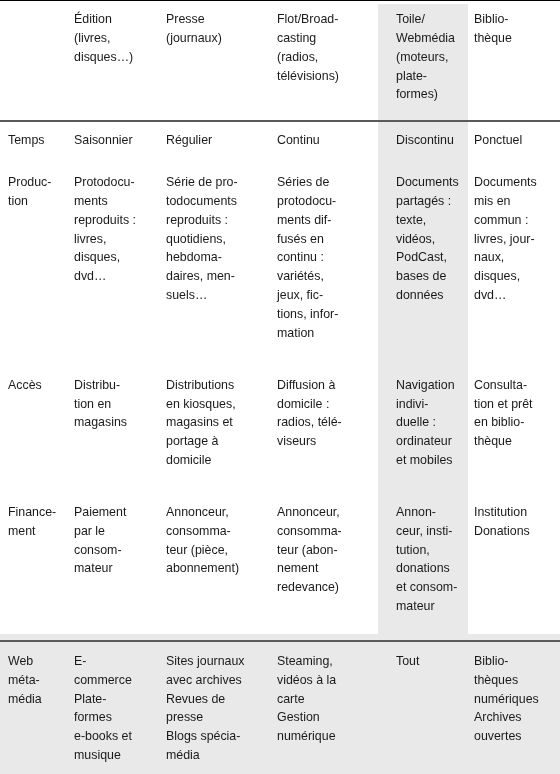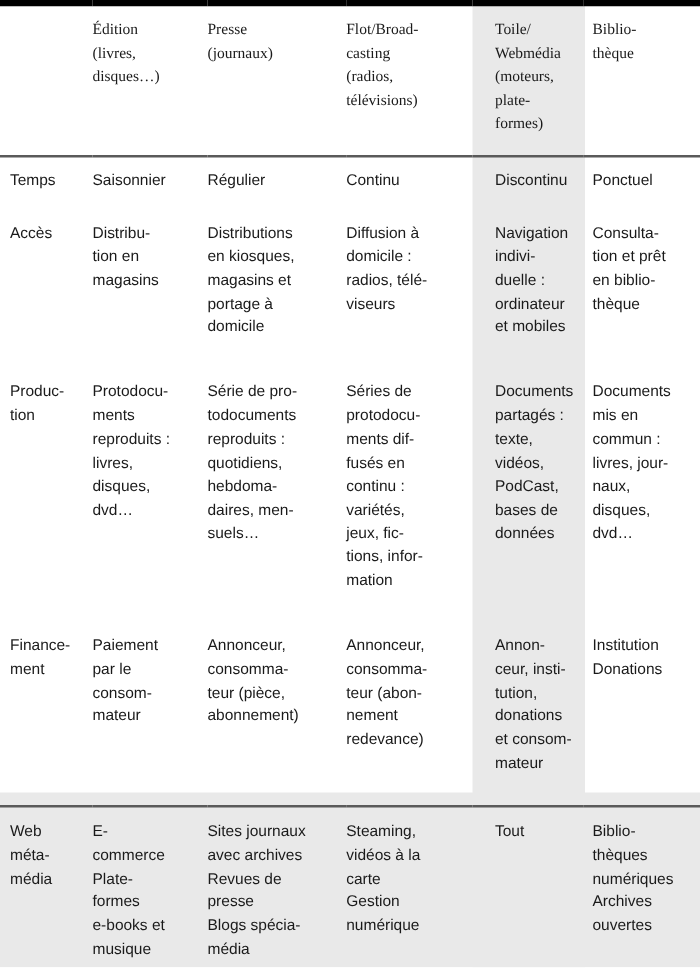--- a/index.html
+++ b/index.html
@@ -64,21 +64,21 @@
   col.c5 { width: 89px; }
   col.c6 { width: 93px; }
 
   
   table.matrix td.lead { padding-left: 8px; margin-top: 36px; }
   
   table.matrix td.hl { padding-left: 18px; }
   table.matrix td.after-hl { padding-left: 7px; }
 
   
-  tr.rule-top > td { border-top: 5px solid #000000; font-family: Liberation Serif, serif; }
+  tr.rule-top > td { border-top: 1px solid #000000; }
   tr.rule-mid > td { border-top: 2px solid #5a5a5a; }
 
   
   tr.header-row > td { padding-top: 9px; padding-bottom: 16px; }
   tr.body-row > td   { padding-top: 9px; padding-bottom: 14px; }
   tr.tall-row > td   { padding-bottom: 24px; }
   tr.last-row > td   { padding-top: 10px; padding-bottom: 18px; }
 
   .cell-text { white-space: pre-line; }
 </style>
@@ -149,57 +149,20 @@
         <td class="hl">
           <div class="cell-text">Discontinu</div>
         </td>
         <td class="after-hl">
           <div class="cell-text">Ponctuel</div>
         </td>
       </tr>
 
       <tr class="body-row tall-row">
         <td class="lead">
-          <div class="cell-text">Accès</div>
-        </td>
-        <td>
-          <div class="cell-text">Distribu-
-tion en
-magasins</div>
-        </td>
-        <td>
-          <div class="cell-text">Distributions
-en kiosques,
-magasins et
-portage à
-domicile</div>
-        </td>
-        <td>
-          <div class="cell-text">Diffusion à
-domicile :
-radios, télé-
-viseurs</div>
-        </td>
-        <td class="hl">
-          <div class="cell-text">Navigation
-indivi-
-duelle :
-ordinateur
-et mobiles</div>
-        </td>
-        <td class="after-hl">
-          <div class="cell-text">Consulta-
-tion et prêt
-en biblio-
-thèque</div>
-        </td>
-      </tr>
-
-      <tr class="body-row tall-row">
-        <td class="lead">
           <div class="cell-text">Produc-
 tion</div>
         </td>
         <td>
           <div class="cell-text">Protodocu-
 ments
 reproduits :
 livres,
 disques,
 dvd…</div>
@@ -239,20 +202,57 @@
 commun :
 livres, jour-
 naux,
 disques,
 dvd…</div>
         </td>
       </tr>
 
       <tr class="body-row tall-row">
         <td class="lead">
+          <div class="cell-text">Accès</div>
+        </td>
+        <td>
+          <div class="cell-text">Distribu-
+tion en
+magasins</div>
+        </td>
+        <td>
+          <div class="cell-text">Distributions
+en kiosques,
+magasins et
+portage à
+domicile</div>
+        </td>
+        <td>
+          <div class="cell-text">Diffusion à
+domicile :
+radios, télé-
+viseurs</div>
+        </td>
+        <td class="hl">
+          <div class="cell-text">Navigation
+indivi-
+duelle :
+ordinateur
+et mobiles</div>
+        </td>
+        <td class="after-hl">
+          <div class="cell-text">Consulta-
+tion et prêt
+en biblio-
+thèque</div>
+        </td>
+      </tr>
+
+      <tr class="body-row tall-row">
+        <td class="lead">
           <div class="cell-text">Finance-
 ment</div>
         </td>
         <td>
           <div class="cell-text">Paiement
 par le
 consom-
 mateur</div>
         </td>
         <td>

